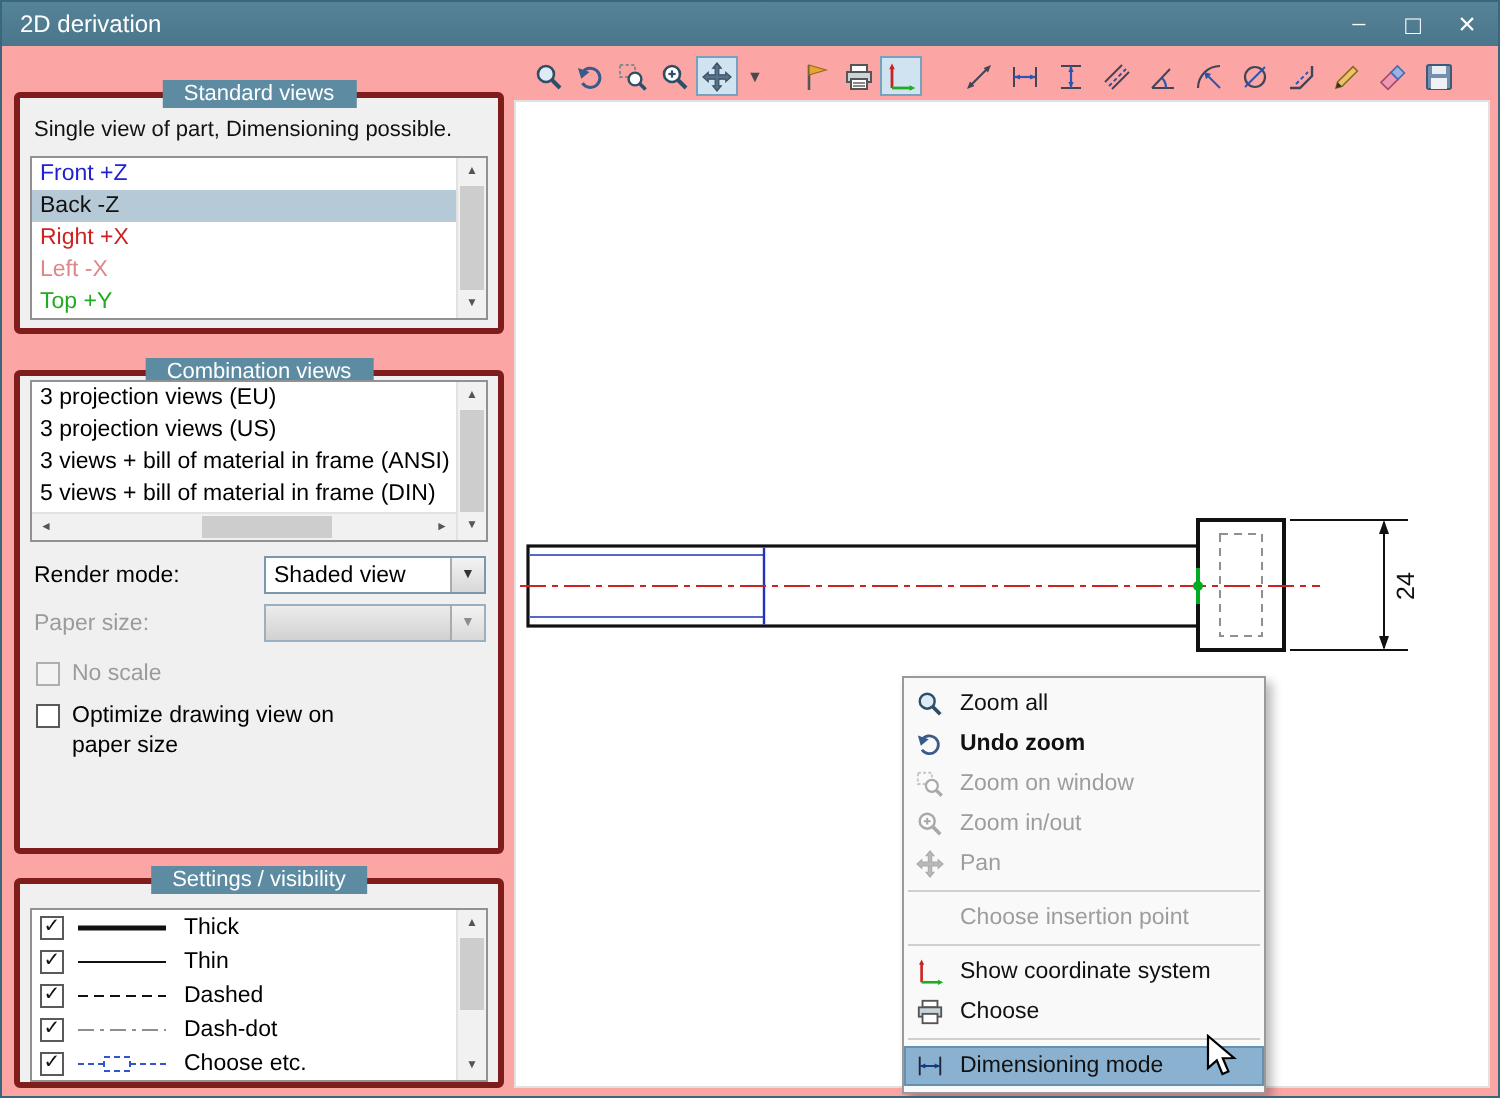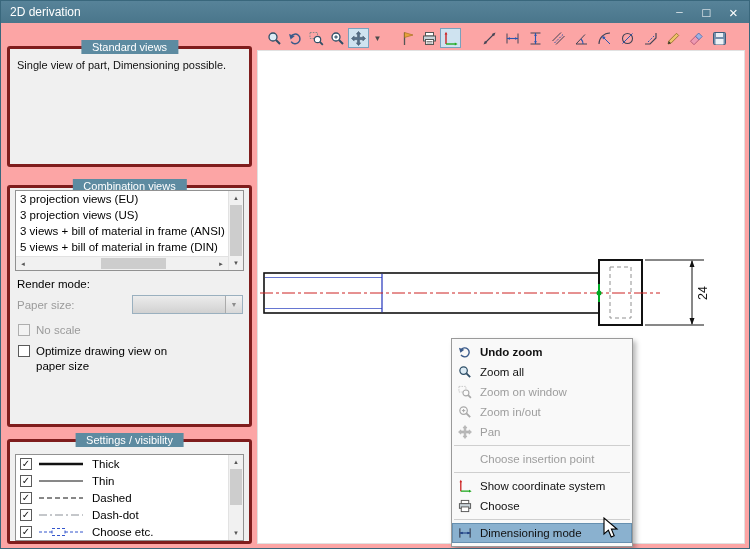--- a/index.html
+++ b/index.html
@@ -124,20 +124,34 @@
     <div class="win-controls">
       <span class="win-btn min"></span>
       <span class="win-btn max"></span>
       <span class="win-btn close"></span>
     </div>
   </div>
 
   <div class="groupbox" style="top:45px;height:121px;">
     <div class="gb-title">Standard views</div>
     <div class="gb-desc">Single view of part, Dimensioning possible.</div>
+    <div class="listbox" style="height:82px;">
+      <div class="lb-rows">
+        <div class="lb-row" style="color: rgb(34, 34, 204);">Front +Z</div>
+        <div class="lb-row selected" style="color: rgb(17, 17, 17);">Back -Z</div>
+        <div class="lb-row" style="color: rgb(204, 34, 34);">Right +X</div>
+        <div class="lb-row" style="color: rgb(221, 136, 136);">Left -X</div>
+        <div class="lb-row" style="color: rgb(34, 170, 34);">Top +Y</div>
+      </div>
+      <div class="vscroll">
+        <div class="sb-btn up"></div>
+        <div class="sb-thumb" style="top:14px;bottom:14px;"></div>
+        <div class="sb-btn down"></div>
+      </div>
+    </div>
   </div>
 
   <div class="groupbox" style="top:184px;height:242px;">
     <div class="gb-title">Combination views</div>
     <div class="listbox" style="height:81px;">
       <div class="lb-rows">
         <div class="lb-row">3 projection views (EU)</div>
         <div class="lb-row">3 projection views (US)</div>
         <div class="lb-row">3 views + bill of material in frame (ANSI)</div>
         <div class="lb-row">5 views + bill of material in frame (DIN)</div>
@@ -149,20 +163,24 @@
       </div>
       <div class="hscroll">
         <div class="hsb-btn left"></div>
         <div class="hsb-thumb" style="left:85px;width:65px;"></div>
         <div class="hsb-btn right"></div>
       </div>
     </div>
 
     <div class="field-row">
       <span class="field-label">Render mode:</span>
+      <div class="combo">
+        <span class="combo-txt">Shaded view</span>
+        <span class="combo-btn"></span>
+      </div>
     </div>
 
     <div class="field-row" style="margin-top:5px;">
       <span class="field-label disabled">Paper size:</span>
       <div class="combo disabled">
         <span class="combo-txt"></span>
         <span class="combo-btn"></span>
       </div>
     </div>
 
@@ -437,37 +455,37 @@
       <line x1="387" y1="209" x2="446" y2="209" stroke="#111" stroke-width="1"></line>
       <line x1="387" y1="274" x2="446" y2="274" stroke="#111" stroke-width="1"></line>
       <line x1="434" y1="210" x2="434" y2="273" stroke="#111" stroke-width="1"></line>
       <path d="M434 209 L431.5 216 H436.5 Z" fill="#111"></path>
       <path d="M434 274 L431.5 267 H436.5 Z" fill="#111"></path>
       <text x="445" y="246" font-size="12.5" fill="#111" text-anchor="middle" transform="rotate(-90 445 242)">24</text>
     </svg>
   </div>
 
   <div class="context-menu">
+    <div class="menu-item">
+      <span class="mi-icon">
+        <svg width="14" height="14" viewBox="0 0 15 15">
+            <circle cx="6" cy="6" r="4" fill="#dcebf5" stroke="#2e4e66" stroke-width="1.3"></circle>
+            <line x1="9" y1="9" x2="13" y2="13" stroke="#2e4e66" stroke-width="2"></line>
+          </svg>
+        </span>
+      <span class="mi-label">Zoom all</span>
+    </div>
     <div class="menu-item bold">
       <span class="mi-icon">
         <svg width="14" height="14" viewBox="0 0 15 15">
             <path d="M3.2 5.2 A4.8 4.8 0 1 1 3.2 10.6" fill="none" stroke="#3a5a8a" stroke-width="1.5"></path>
             <path d="M1.0 3.0 L2.6 8.4 L6.8 5.0 Z" fill="#3a5a8a"></path>
           </svg>
         </span>
       <span class="mi-label">Undo zoom</span>
-    </div>
-    <div class="menu-item">
-      <span class="mi-icon">
-        <svg width="14" height="14" viewBox="0 0 15 15">
-            <circle cx="6" cy="6" r="4" fill="#dcebf5" stroke="#2e4e66" stroke-width="1.3"></circle>
-            <line x1="9" y1="9" x2="13" y2="13" stroke="#2e4e66" stroke-width="2"></line>
-          </svg>
-        </span>
-      <span class="mi-label">Zoom all</span>
     </div>
     <div class="menu-item disabled">
       <span class="mi-icon">
         <svg width="14" height="14" viewBox="0 0 15 15">
             <rect x="1" y="1.5" width="7.5" height="6" fill="none" stroke="#888" stroke-width="1" stroke-dasharray="1.6 1.2"></rect>
             <circle cx="8.5" cy="8.5" r="3.2" fill="#fff" stroke="#2e4e66" stroke-width="1.2"></circle>
             <line x1="10.9" y1="10.9" x2="13.8" y2="13.8" stroke="#2e4e66" stroke-width="1.8"></line>
           </svg>
         </span>
       <span class="mi-label">Zoom on window</span>

